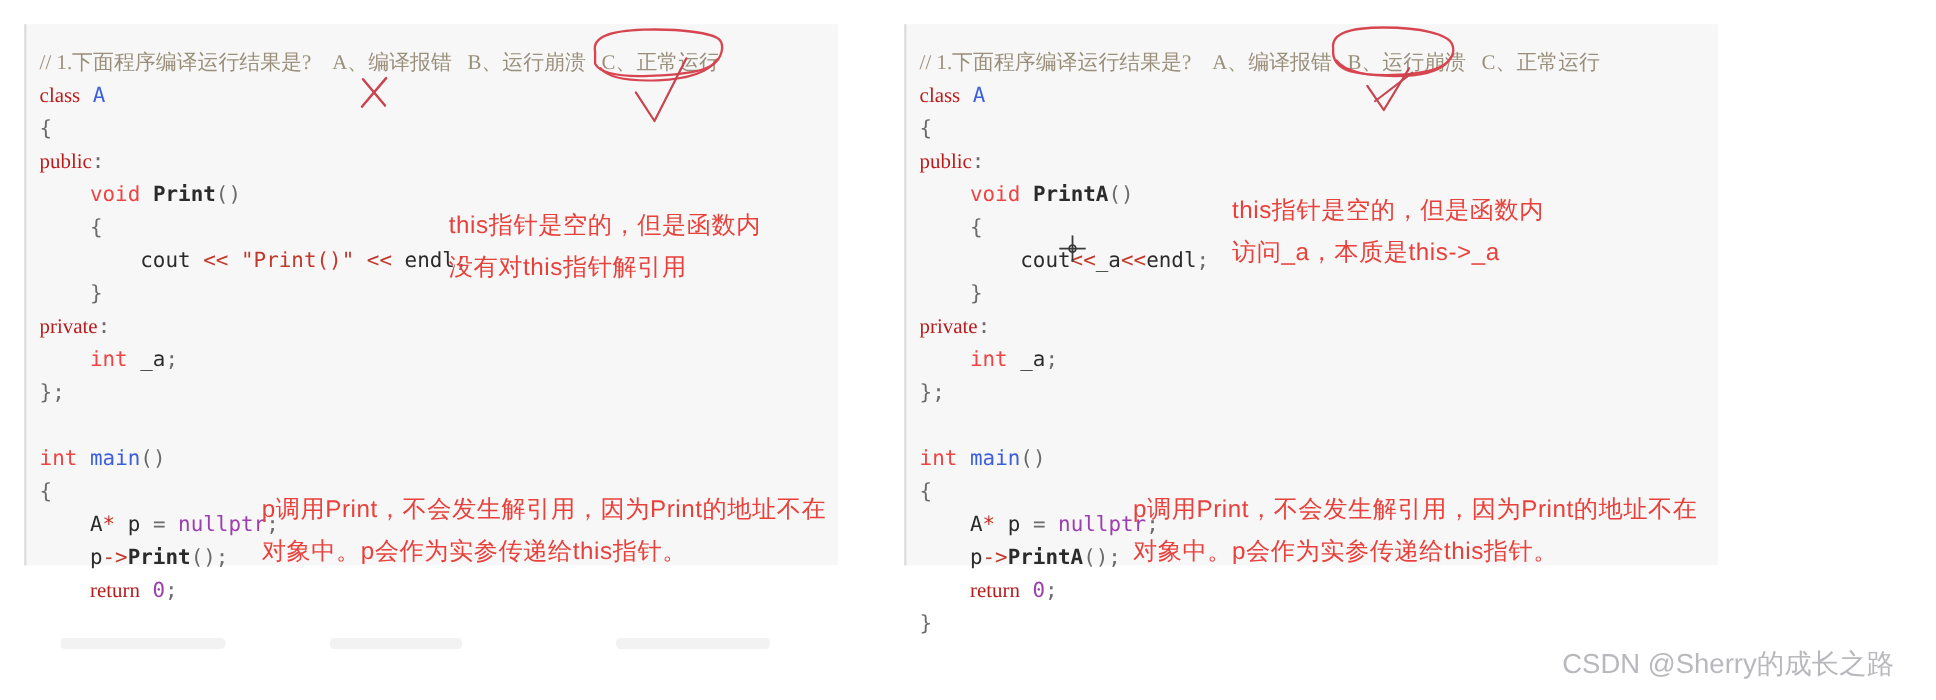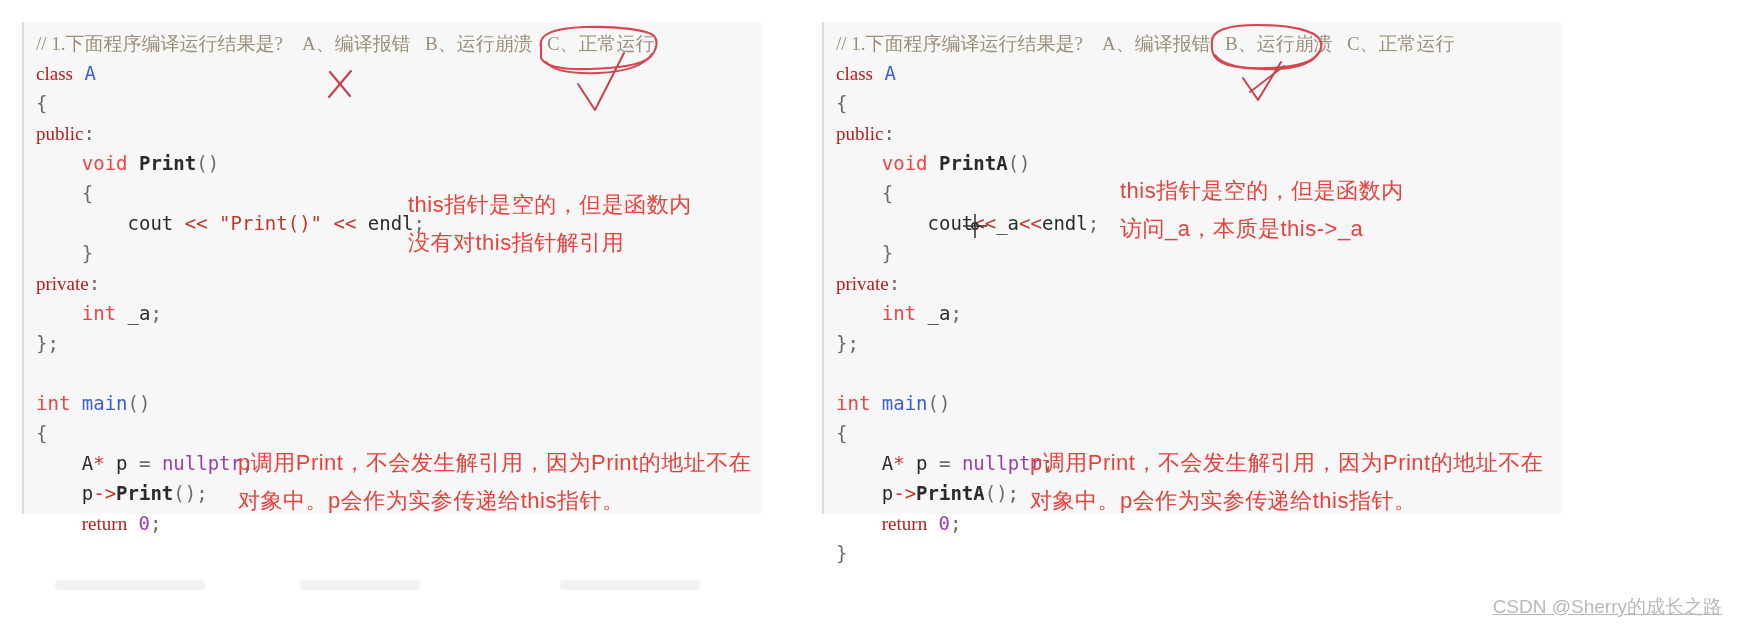--- a/index.html
+++ b/index.html
@@ -27,21 +27,21 @@
     background: #f7f7f7;
     border-left: 2px solid #dcdcdc;
     box-sizing: border-box;
   }
   .panel-left  { left: 22px;  top: 22px; width: 740px; height: 492px; }
   .panel-right { left: 822px; top: 22px; width: 740px; height: 492px; }
 
   .code {
     position: absolute;
     left: 12px;
-    top: 6px;
+    top: 20px;
     font-family: "DejaVu Sans Mono", "Liberation Mono", monospace;
     font-size: 19px;
     line-height: 30px;
     white-space: pre;
     color: #2b2b2b;
   }
   .code .ln { display: block; height: 30px; }
 
   
   .t-comment { color: #9a8f7a; }
@@ -84,24 +84,23 @@
     inset: 0;
     pointer-events: none;
   }
 
   
   .watermark {
     position: absolute;
     right: 38px;
     bottom: 16px;
     color: #b9b9bd;
-    font-size: 19px;
+    font-size: 25px;
     font-family: "Liberation Sans", sans-serif;
     white-space: nowrap;
-    text-decoration: underline;
   }
 
   
   .smudge {
     position: absolute;
     height: 10px;
     background: #f2f2f2;
     border-radius: 4px;
   }
 </style>

